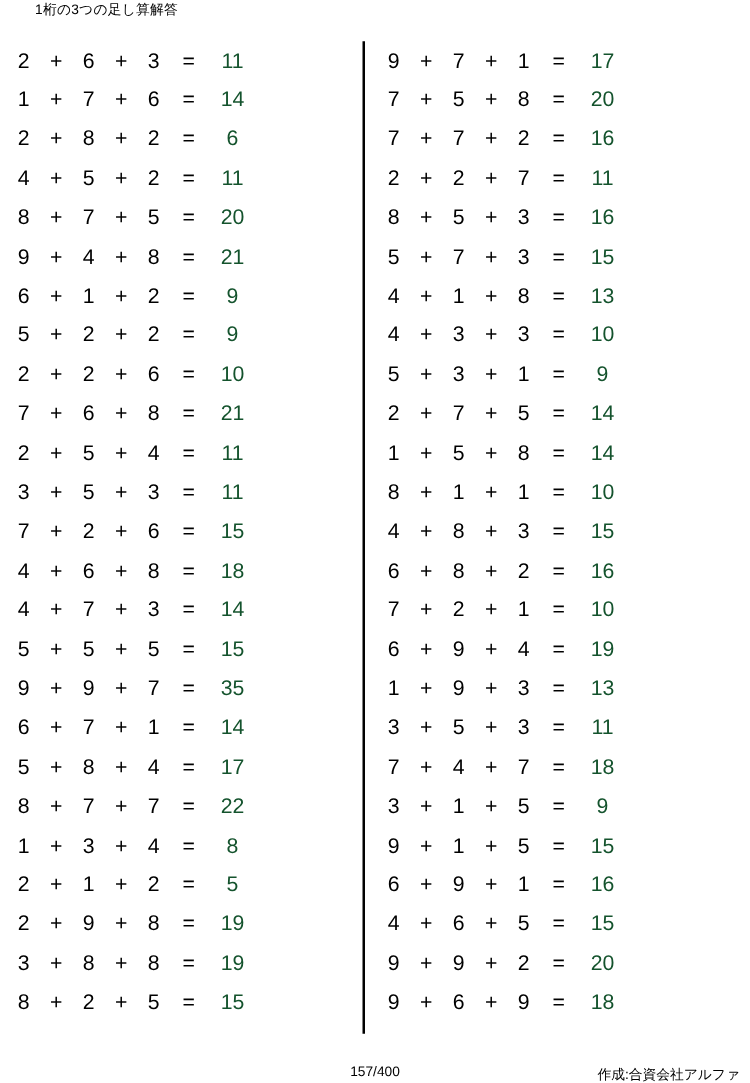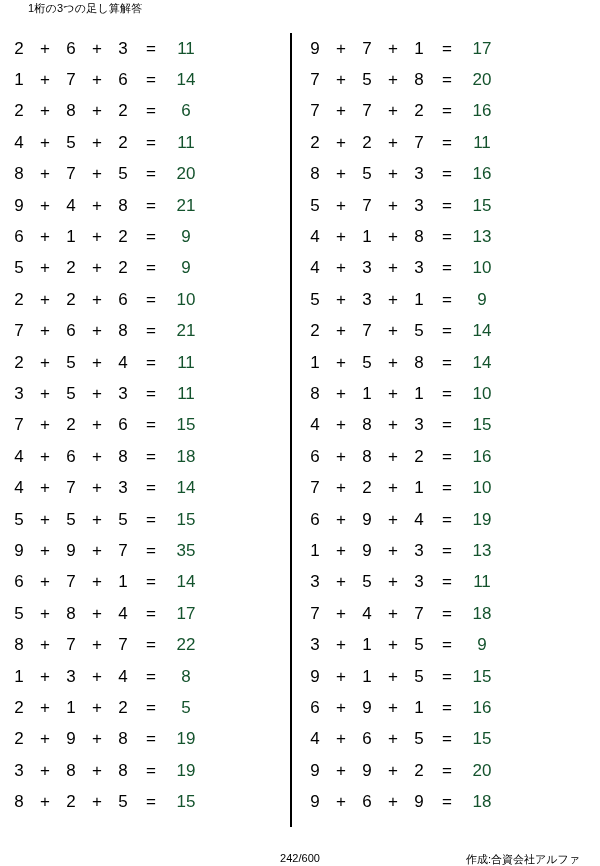--- a/index.html
+++ b/index.html
@@ -90,21 +90,21 @@
     color: #000;
   }
   .page-count {
     position: absolute;
     left: 0;
     width: 600px;
     text-align: center;
   }
   .credit {
     position: absolute;
-    right: 20px;
+    right: 8px;
     top: 0;
     text-align: left;
   }
 </style>
 </head>
 <body>
 
 <div class="page">
 
   <div class="title">1桁の3つの足し算解答</div>
@@ -562,17 +562,17 @@
           <span class="cell num">6</span>
           <span class="cell op">+</span>
           <span class="cell num">9</span>
           <span class="cell eq">=</span>
           <span class="cell ans">18</span>
         </div>
       </div>
   </div>
 
   <div class="footer">
-    <div class="page-count">242/600</div>
+    <div class="page-count">157/400</div>
     <div class="credit">作成:合資会社アルファ</div>
   </div>
 
 </div>
 
 </body></html>

